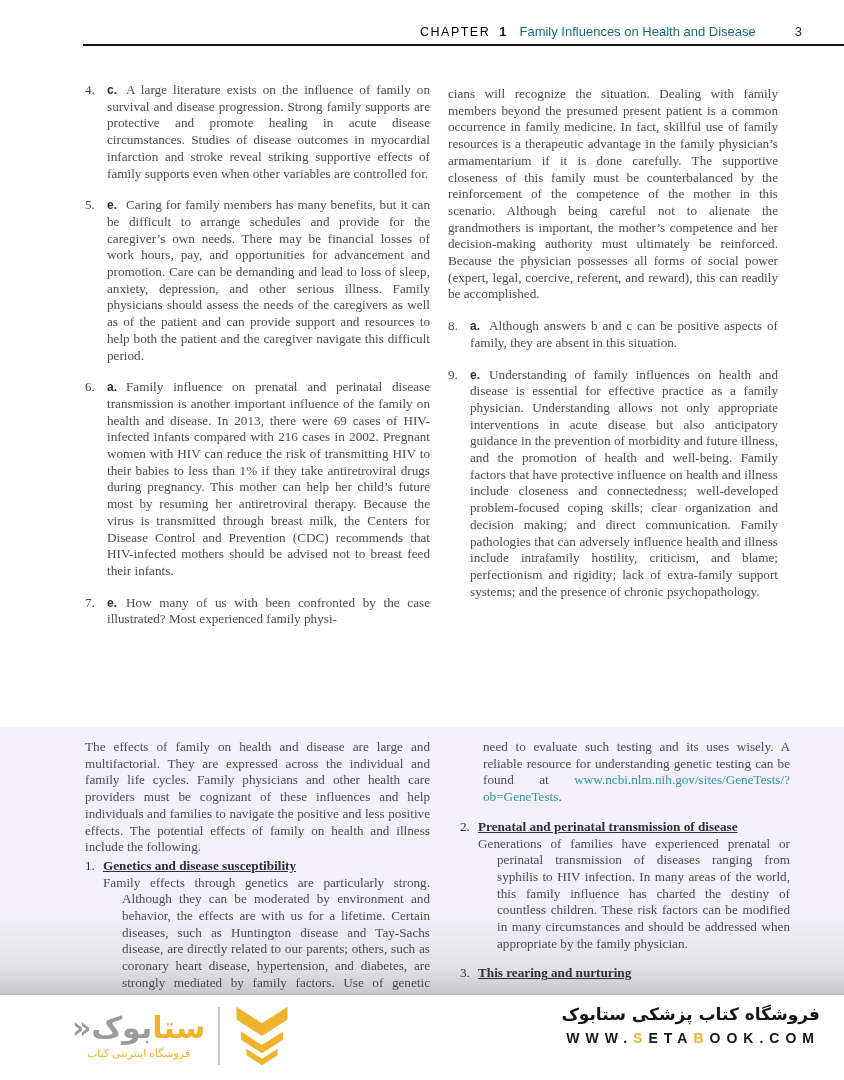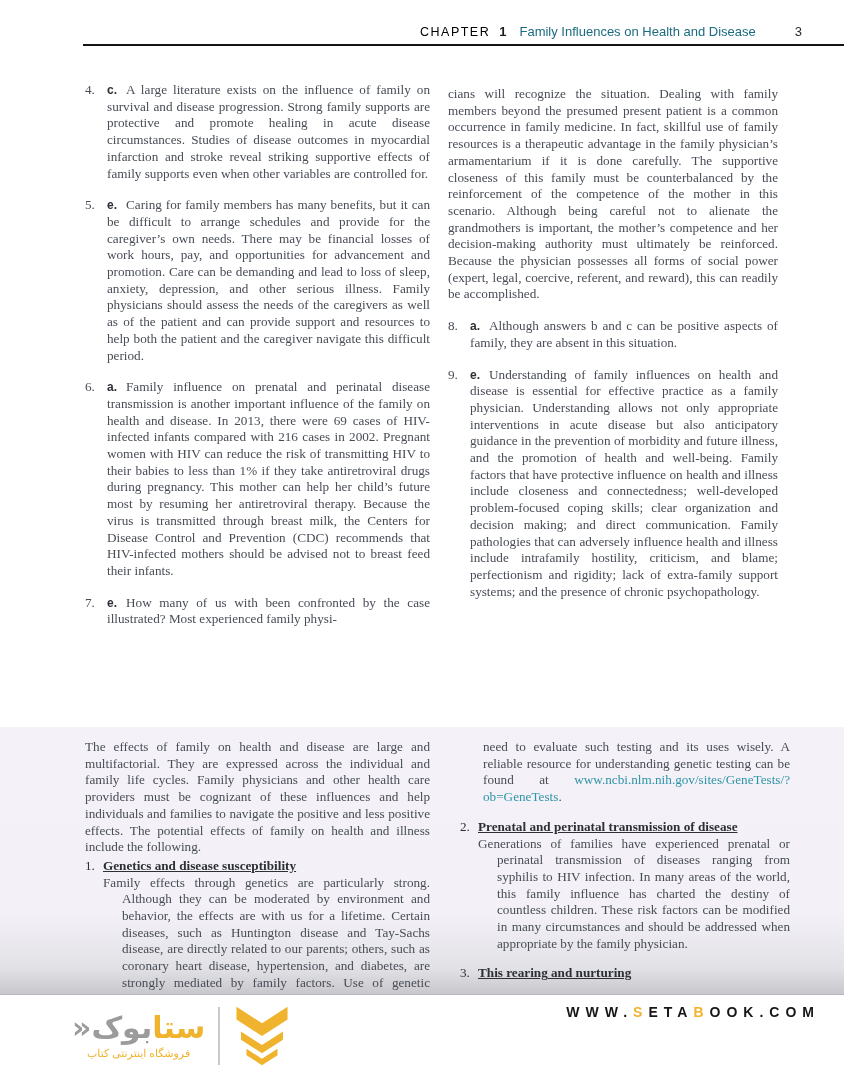--- a/index.html
+++ b/index.html
@@ -183,19 +183,20 @@
       </div>
       <div class="logo-divider"></div>
       <svg class="chevron-mark" viewBox="0 0 60 68" xmlns="http://www.w3.org/2000/svg">
         <path d="M2,2 L30,20 L58,2 L58,16 L30,34 L2,16 Z"></path>
         <path d="M7,29 L30,44 L53,29 L53,38 L30,53 L7,38 Z"></path>
         <path d="M13,48 L30,59 L47,48 L47,55 L30,66 L13,55 Z"></path>
       </svg>
     </div>
 
     <div class="site-block">
+      <div class="store-name-fa">فروشگاه کتاب پزشکی ستابوک</div>
       <div class="website">
         <span>WWW.</span><span class="accent">S</span><span>ETA</span><span class="accent">B</span><span>OOK.COM</span>
       </div>
     </div>
   </div>
 
 </div>
 
 </body></html>

